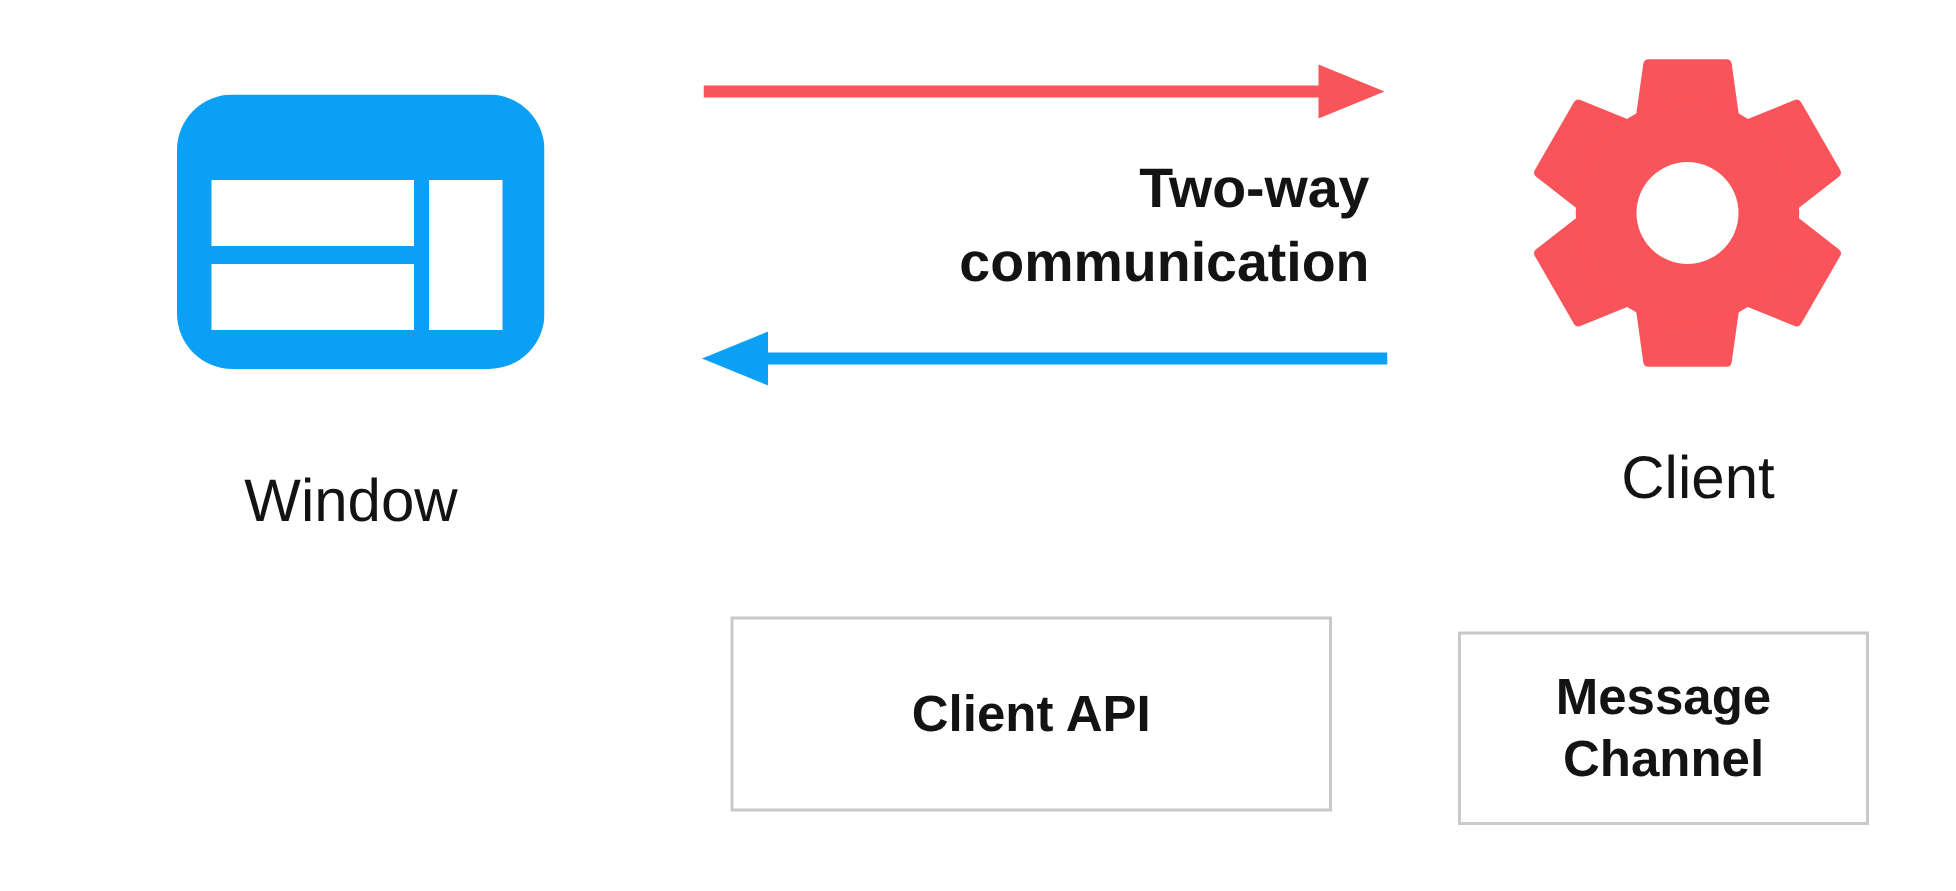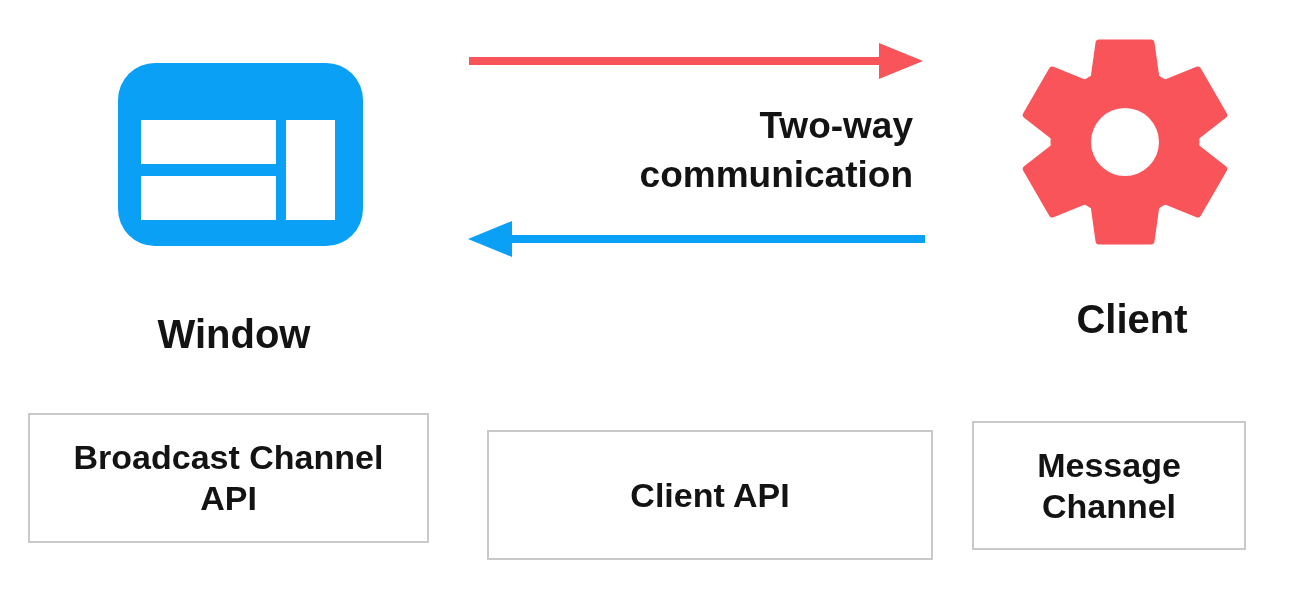--- a/index.html
+++ b/index.html
@@ -29,21 +29,21 @@
   .window-pane { fill: var(--bg); }
   .gear-body { fill: var(--red); stroke: var(--red); }
   .gear-tooth { fill: var(--red); stroke: var(--red); stroke-width: 7; stroke-linejoin: round; }
   .gear-hole { fill: var(--bg); }
 
   
   .node-label {
     width: 300px;
     text-align: center;
     font-size: 40px;
-    font-weight: 700;
+    font-weight: 400;
     line-height: 40px;
     white-space: nowrap;
   }
   .window-label { left: 84px; top: 314px; }
   .worker-label { left: 982px; top: 299px; }
 
   
   .arrow-top { left: 469px; top: 43px; }
   .arrow-bottom { left: 468px; top: 221px; }
   .arrow-red-fill { fill: var(--red); }
@@ -65,21 +65,21 @@
     background: var(--bg);
     display: flex;
     align-items: center;
     justify-content: center;
     text-align: center;
     font-size: 34px;
     line-height: 41px;
     font-weight: 700;
   }
   .api-box-1 { left: 28px;  top: 413px; width: 401px; height: 130px; }
-  .api-box-2 { left: 487px; top: 430px; width: 446px; height: 130px; }
+  .api-box-2 { left: 487px; top: 411px; width: 401px; height: 130px; }
   .api-box-3 { left: 972px; top: 421px; width: 274px; height: 129px; }
   .api-box-1 .box-label { max-width: 350px; }
   .api-box-3 .box-label { max-width: 220px; }
   .box-label { display: inline-block; }
 </style>
 </head>
 <body>
 
 <div class="canvas">
 
@@ -112,23 +112,20 @@
     <polygon class="arrow-red-fill" points="410,0 454,18 410,36"></polygon>
   </svg>
 
   <div class="abs center-label">Two-way communication</div>
 
   <svg class="abs arrow-bottom" width="457" height="36" viewBox="0 0 457 36" aria-hidden="true">
     <polygon class="arrow-blue-fill" points="44,0 0,18 44,36"></polygon>
     <rect class="arrow-blue-fill" x="40" y="14" width="417" height="8"></rect>
   </svg>
 
-  <div class="abs api-box api-box-1">
-    <span class="box-label">Broadcast Channel API</span>
-  </div>
 
   <div class="abs api-box api-box-2">
     <span class="box-label">Client API</span>
   </div>
 
   <div class="abs api-box api-box-3">
     <span class="box-label">Message Channel</span>
   </div>
 
 </div>

